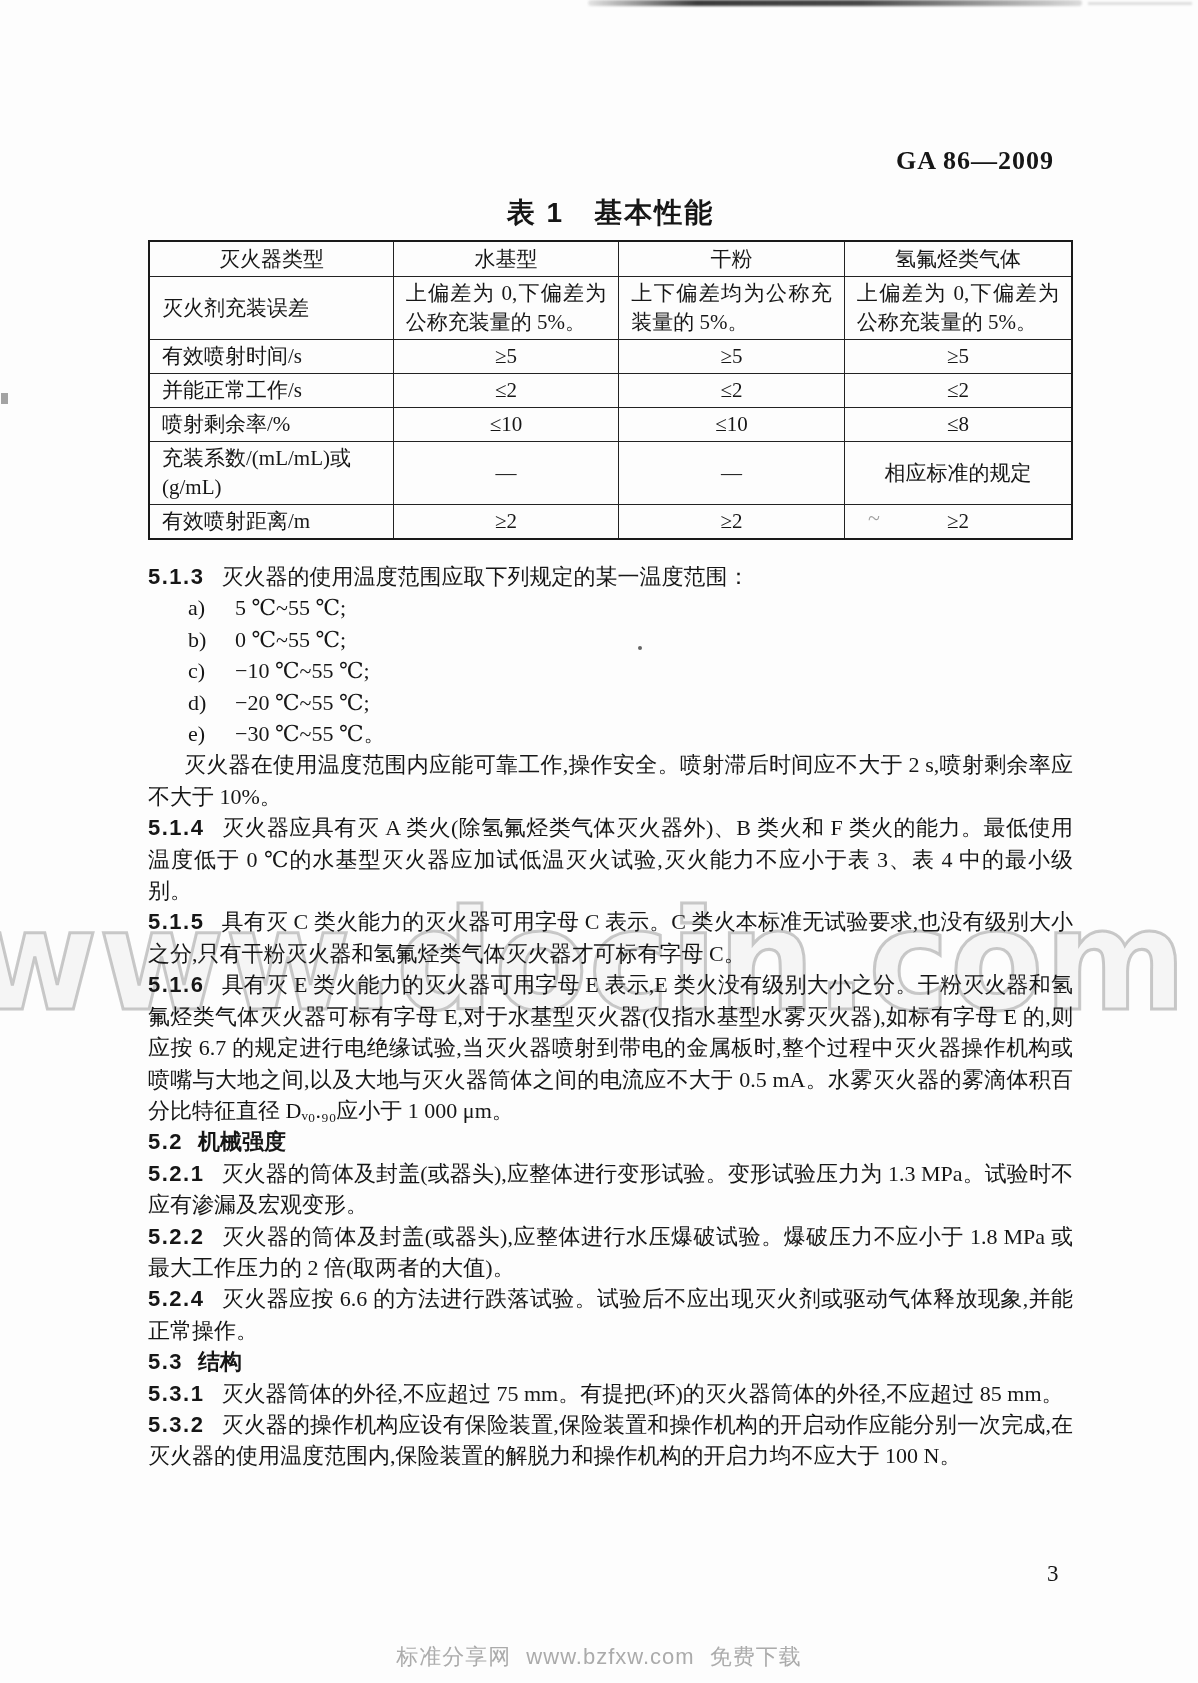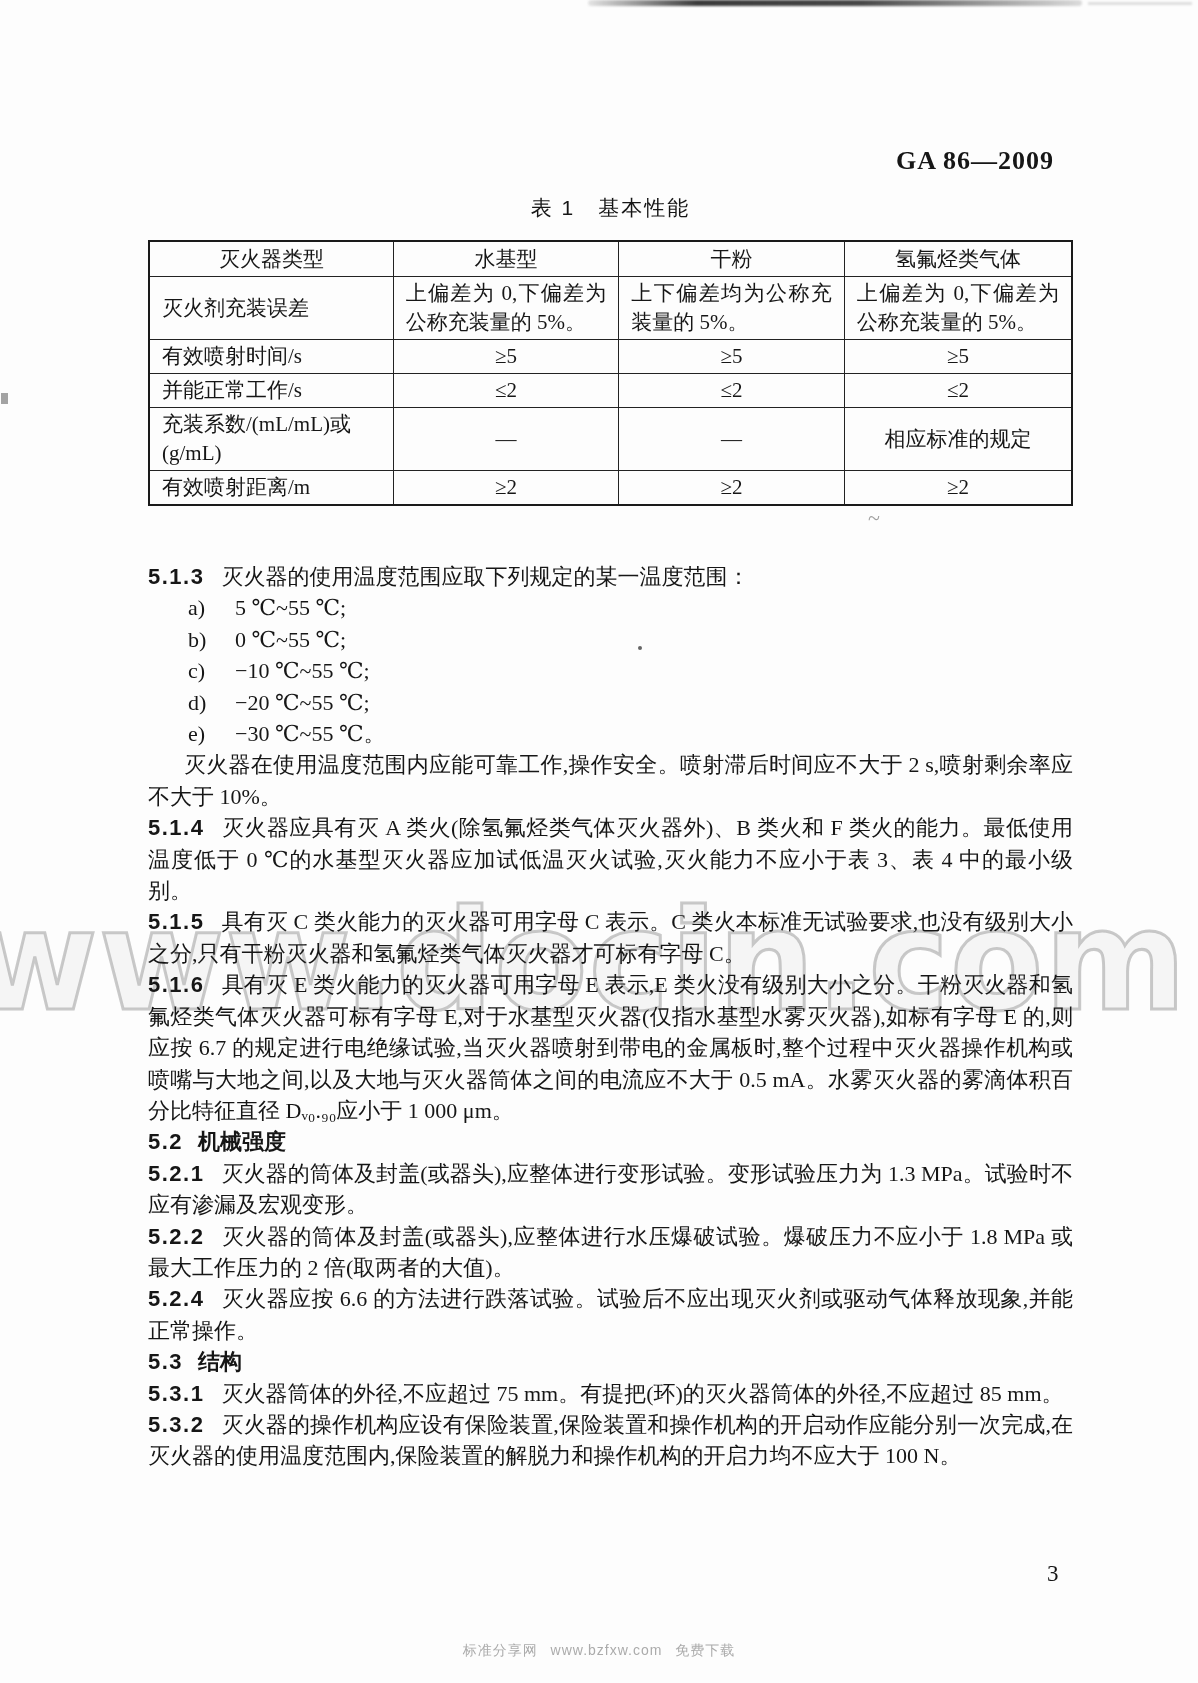--- a/index.html
+++ b/index.html
@@ -14,21 +14,21 @@
   }
   
   .doc-code{
     position:absolute;top:146px;right:144px;
     font-size:26px;font-weight:bold;letter-spacing:1px;
     font-family:"Liberation Serif","DejaVu Serif",serif;
   }
   
   .table-title{
     position:absolute;top:194px;left:148px;width:925px;
-    text-align:center;font-size:21px;font-weight:normal;letter-spacing:2px;
+    text-align:center;font-size:28px;font-weight:bold;letter-spacing:2px;
     font-family:"Liberation Sans","DejaVu Sans",sans-serif;
   }
   
   table.perf{
     position:absolute;top:240px;left:148px;width:925px;
     border-collapse:collapse;table-layout:fixed;
     font-size:21px;line-height:29px;
   }
   table.perf th,table.perf td{
     border:1.5px solid #222;
@@ -68,21 +68,21 @@
     position:absolute;top:882px;left:-28px;
     font-family:"DejaVu Sans","Liberation Sans",sans-serif;
     font-size:136px;font-weight:bold;white-space:nowrap;
     color:rgba(225,225,225,0.28);
     -webkit-text-stroke:3px rgba(158,158,158,0.55);
     letter-spacing:1px;z-index:1;
     transform:scaleY(1.02);
   }
   .wm-footer{
     position:absolute;top:1642px;left:0;right:0;
-    text-align:center;font-size:14px;color:#ababab;
+    text-align:center;font-size:22px;color:#ababab;
     letter-spacing:1px;word-spacing:8px;
     font-family:"Liberation Sans","DejaVu Sans",sans-serif;
   }
   .page-num{
     position:absolute;top:1561px;left:1047px;
     font-size:23px;
   }
   
   .smudge-top{
     position:absolute;top:0;left:588px;width:494px;height:6px;border-radius:3px;
@@ -143,20 +143,26 @@
           <th>有效喷射时间/s</th>
           <td class="center">≥5</td>
           <td class="center">≥5</td>
           <td class="center">≥5</td>
         </tr>
         <tr class="short">
           <th>并能正常工作/s</th>
           <td class="center">≤2</td>
           <td class="center">≤2</td>
           <td class="center">≤2</td>
+        </tr>
+        <tr class="short">
+          <th>喷射剩余率/%</th>
+          <td class="center">≤10</td>
+          <td class="center">≤10</td>
+          <td class="center">≤8</td>
         </tr>
         <tr class="tall">
           <th>充装系数/(mL/mL)或
 (g/mL)</th>
           <td class="center">—</td>
           <td class="center">—</td>
           <td class="center">相应标准的规定</td>
         </tr>
         <tr class="short">
           <th>有效喷射距离/m</th>

